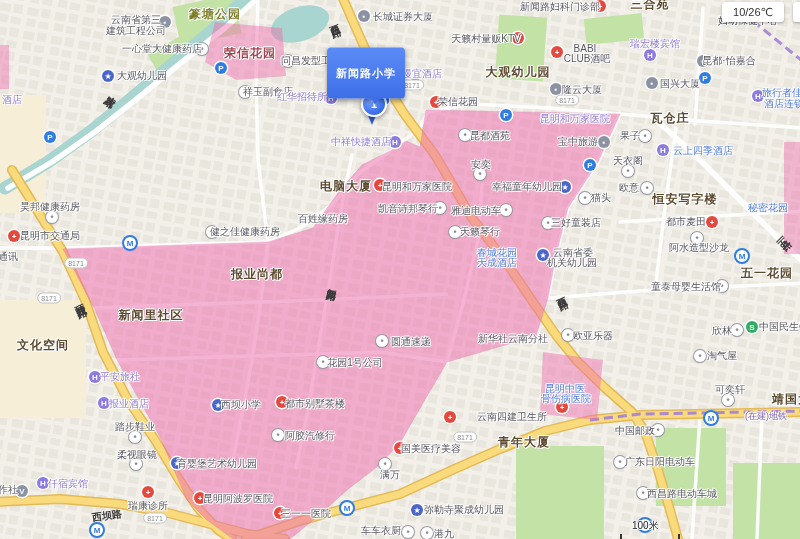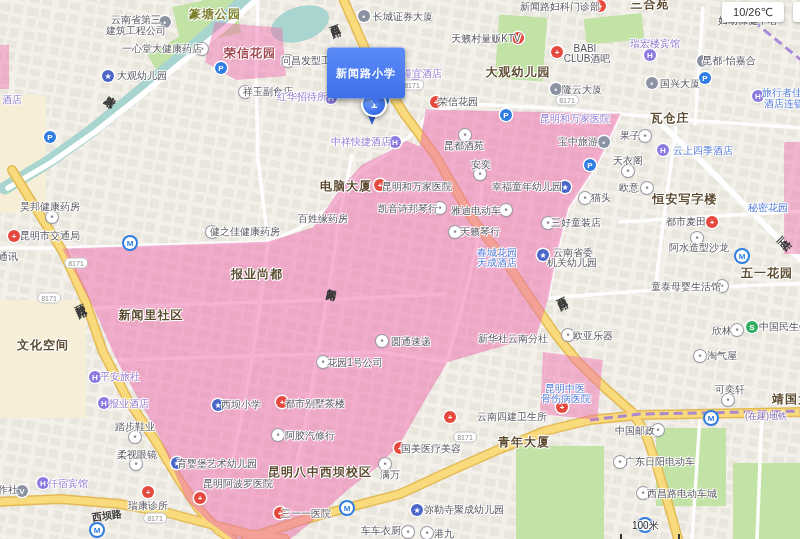--- a/index.html
+++ b/index.html
@@ -154,21 +154,20 @@
     <div class="lbl br" style="left: 250px; top: 53px;">荣信花园</div>
     <div class="lbl b" style="left: 650px; top: 4px;">三合苑</div>
     <div class="lbl b" style="left: 518px; top: 72px;">大观幼儿园</div>
     <div class="lbl b" style="left: 670px; top: 118px;">瓦仓庄</div>
     <div class="lbl b" style="left: 346px; top: 186px;">电脑大厦</div>
     <div class="lbl b" style="left: 685px; top: 199px;">恒安写字楼</div>
     <div class="lbl b" style="left: 257px; top: 274px;">报业尚都</div>
     <div class="lbl b" style="left: 151px; top: 315px;">新闻里社区</div>
     <div class="lbl b" style="left: 43px; top: 345px;">文化空间</div>
     <div class="lbl b" style="left: 767px; top: 273px;">五一花园</div>
-    <div class="lbl b" style="left: 320px; top: 472px;">昆明八中西坝校区</div>
     <div class="lbl b" style="left: 524px; top: 442px;">青年大厦</div>
     <div class="lbl b" style="left: 798px; top: 399px;">靖国大厦</div>
     <div class="lbl p" style="left: 136px; top: 20px;">云南省第三</div>
     <div class="lbl p" style="left: 136px; top: 31px;">建筑工程公司</div>
     <div class="lbl p" style="left: 162px; top: 49px;">一心堂大健康药店</div>
     <div class="lbl p" style="left: 142px; top: 76px;">大观幼儿园</div>
     <div class="lbl p" style="left: 268px; top: 92px;">祥玉副食店</div>
     <div class="lbl p" style="left: 316px; top: 61px;">问昌发型工作室</div>
     <div class="lbl p" style="left: 403px; top: 17px;">长城证券大厦</div>
     <div class="lbl p" style="left: 486px; top: 39px;">天籁村量贩KTV</div>
@@ -182,21 +181,21 @@
     <div class="lbl p" style="left: 50px; top: 207px;">昊邦健康药房</div>
     <div class="lbl p" style="left: 50px; top: 236px;">昆明市交通局</div>
     <div class="lbl p" style="left: 245px; top: 232px;">健之佳健康药房</div>
     <div class="lbl p" style="left: 8px; top: 257px;">通讯</div>
     <div class="lbl p" style="left: 417px; top: 187px;">昆明和万家医院</div>
     <div class="lbl p" style="left: 408px; top: 209px;">凯音诗邦琴行</div>
     <div class="lbl p" style="left: 476px; top: 211px;">雅迪电动车</div>
     <div class="lbl p" style="left: 323px; top: 219px;">百姓缘药房</div>
     <div class="lbl p" style="left: 480px; top: 232px;">天籁琴行</div>
     <div class="lbl p" style="left: 527px; top: 187px;">幸福童年幼儿园</div>
-    <div class="lbl p" style="left: 464px; top: 136px; margin-top: 10px;">昆都酒苑</div>
+    <div class="lbl p" style="left: 490px; top: 136px;">昆都酒苑</div>
     <div class="lbl p" style="left: 481px; top: 165px;">安奕</div>
     <div class="lbl p" style="left: 458px; top: 102px;">荣信花园</div>
     <div class="lbl p" style="left: 629px; top: 188px;">欧意</div>
     <div class="lbl p" style="left: 601px; top: 198px;">猫头</div>
     <div class="lbl p" style="left: 576px; top: 223px;">三好童装店</div>
     <div class="lbl p" style="left: 686px; top: 222px;">都市麦田</div>
     <div class="lbl p" style="left: 699px; top: 248px;">阿水造型沙龙</div>
     <div class="lbl p" style="left: 573px; top: 253px;">云南省委</div>
     <div class="lbl p" style="left: 572px; top: 263px;">机关幼儿园</div>
     <div class="lbl p" style="left: 686px; top: 287px;">童泰母婴生活馆</div>
@@ -218,21 +217,21 @@
     <div class="lbl p" style="left: 306px; top: 514px;">三一一医院</div>
     <div class="lbl p" style="left: 464px; top: 510px;">弥勒寺聚成幼儿园</div>
     <div class="lbl p" style="left: 381px; top: 531px;">车车衣厨</div>
     <div class="lbl p" style="left: 444px; top: 534px;">港九</div>
     <div class="lbl p" style="left: 730px; top: 390px;">可奕轩</div>
     <div class="lbl p" style="left: 635px; top: 431px;">中国邮政</div>
     <div class="lbl p" style="left: 660px; top: 462px;">广东日阳电动车</div>
     <div class="lbl p" style="left: 682px; top: 494px;">西昌路电动车城</div>
     <div class="lbl p" style="left: 241px; top: 405px;">西坝小学</div>
     <div class="lbl p" style="left: 217px; top: 464px;">育婴堡艺术幼儿园</div>
-    <div class="lbl p" style="left: 238px; top: 484px;">昆明阿波罗医院</div>
+    <div class="lbl p" style="left: 238px; top: 499px;">昆明阿波罗医院</div>
     <div class="lbl p" style="left: 148px; top: 506px;">瑞康诊所</div>
     <div class="lbl p" style="left: 135px; top: 427px;">踏步鞋业</div>
     <div class="lbl p" style="left: 137px; top: 455px;">柔视眼镜</div>
     <div class="lbl p" style="left: 8px; top: 490px;">作社</div>
     <div class="lbl pu" style="left: 120px; top: 377px;">平安旅社</div>
     <div class="lbl pu" style="left: 129px; top: 404px;">报业酒店</div>
     <div class="lbl pu" style="left: 68px; top: 484px;">仟宿宾馆</div>
     <div class="lbl pu" style="left: 302px; top: 97px;">红华招待所</div>
     <div class="lbl pu" style="left: 361px; top: 142px;">中祥快捷酒店</div>
     <div class="lbl pu" style="left: 422px; top: 74px;">漫宜酒店</div>

